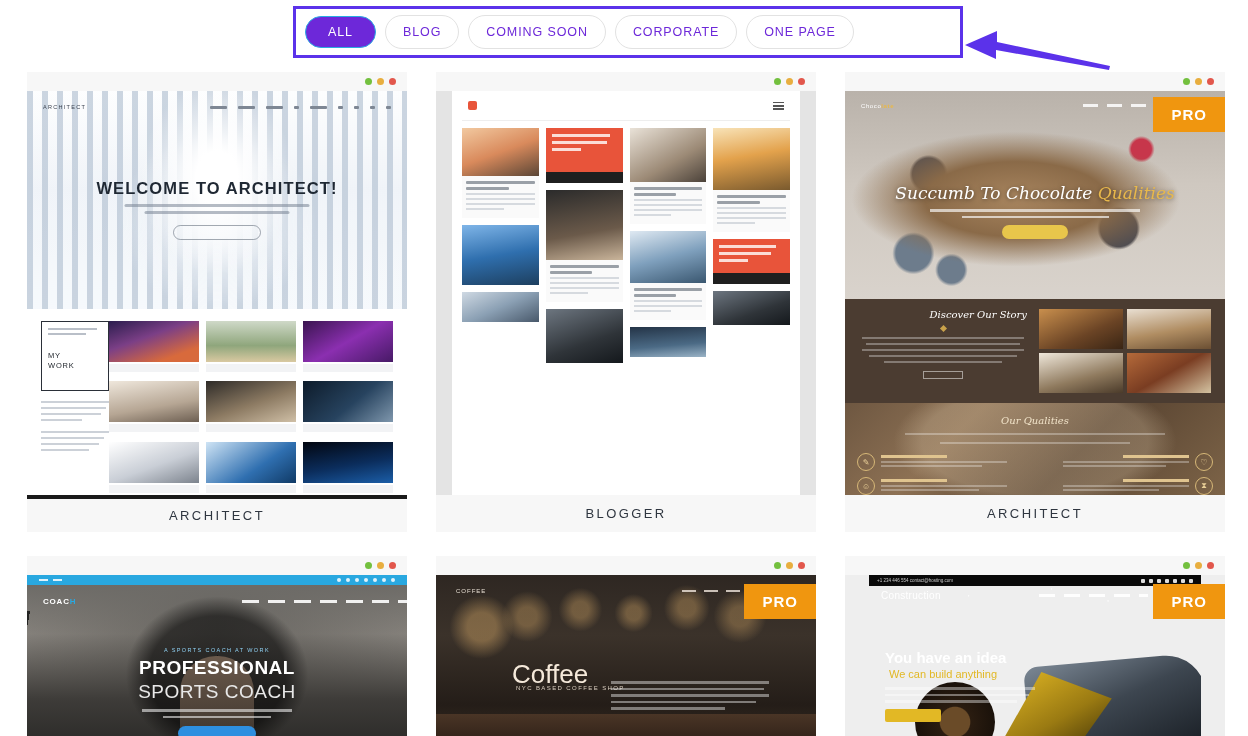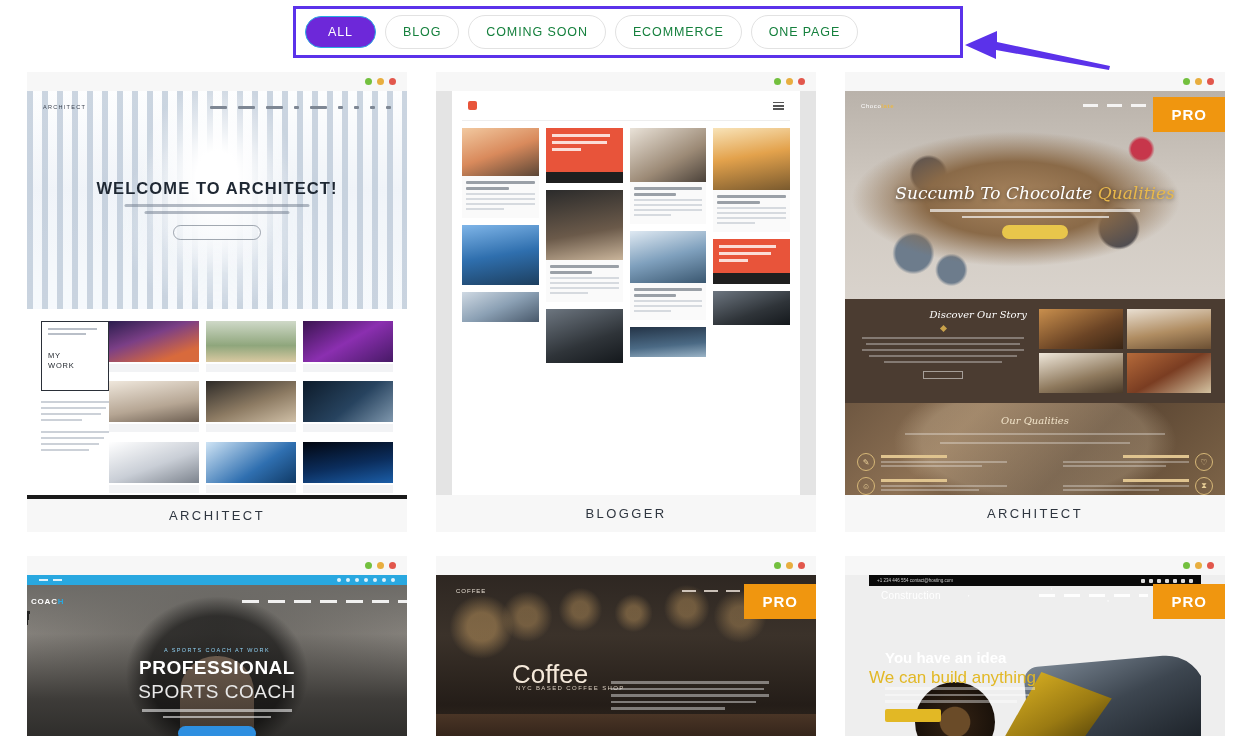--- a/index.html
+++ b/index.html
@@ -20,21 +20,21 @@
     padding: 0 9px;
     gap: 9px;
   }
   .filter-tab {
     height: 32px;
     border-radius: 17px;
     display: flex; align-items: center; justify-content: center;
     padding: 16px 17px;
     font-size: 12.5px;
     letter-spacing: 0.9px;
-    color: #15803d;
+    color: #6d28d9;
     background: #ffffff;
     border: 1px solid #e2e2e2;
     white-space: nowrap;
     cursor: pointer;
     font-family: "Liberation Sans", sans-serif;
   }
   .filter-tab.active {
     background: #6d28d9;
     border-color: #29ABE2;
     color: #ffffff;
@@ -252,21 +252,21 @@
     justify-content:space-between; padding:0 12px; }
   .coach-top .lt, .coach-top .rt { display:flex; gap:5px; }
   .coach-top i { display:block;width:9px;height:2px;background:rgba(255,255,255,.85);font-style:normal;}
   .coach-top .rt i { width:4px; height:4px; border-radius:50%;}
   .coach-hero { height:163px; position:relative; overflow:hidden;
     background:
       radial-gradient(ellipse 30% 60% at 50% 55%, rgba(0,0,0,.55) 0 60%, rgba(0,0,0,0) 80%),
       linear-gradient(180deg,#6d6b67 0%,#57555220 30%,#3e3c39 70%,#2a2927 100%),
       linear-gradient(90deg,#8a8680 0%,#6a6762 50%,#8a8680 100%);
   }
-  .coach-nav { position:absolute;top:10px;left:4px;right:0;height:12px;
+  .coach-nav { position:absolute;top:10px;left:16px;right:0;height:12px;
     display:flex;align-items:center;justify-content:space-between;padding:0 0;}
   .coach-logo{font-size:8px;font-weight:bold;color:#fff;letter-spacing:.8px;}
   .coach-logo b{color:#29A8E0;}
   .coach-links{display:flex;gap:9px;}
   .coach-links i{display:block;width:17px;height:3px;background:rgba(255,255,255,.9);font-style:normal;}
   .coach-arms{position:absolute;top:26px;left:0;right:0;height:58px;
     background:
       linear-gradient(100deg,rgba(20,20,20,.85) 0 3px,rgba(0,0,0,0) 3px) left/50% 100% no-repeat,
       linear-gradient(80deg,rgba(20,20,20,.85) 0 3px,rgba(0,0,0,0) 3px) right/50% 100% no-repeat;}
   .coach-body{position:absolute;bottom:0;left:50%;transform:translateX(-50%);
@@ -332,33 +332,33 @@
   .con-bar .l{font-size:4.5px;color:#c9c9c9;}
   .con-bar .r{display:flex;gap:4px;}
   .con-bar .r i{display:block;width:4px;height:4px;background:#ddd;border-radius:1px;font-style:normal;}
   .con-nav{position:absolute;top:14px;left:0;right:0;height:13px;
     display:flex;align-items:center;justify-content:space-between;padding:0 12px;}
   .con-logo{font-size:10px;color:#fff;letter-spacing:.3px;}
   .con-links{display:flex;align-items:center;gap:9px;}
   .con-links i{display:block;width:16px;height:3px;background:rgba(255,255,255,.9);font-style:normal;}
   .con-cta{width:32px;height:10px;background:#E2B825;border-radius:2px;}
   .con-t1{position:absolute;left:16px;top:74px;font-size:15px;font-weight:bold;color:#fff;}
-  .con-t2{position:absolute;left:0;top:93px;font-size:17px;color:#E2B825;}
+  .con-t2{position:absolute;left:20px;top:93px;font-size:11px;color:#E2B825;}
   .con-p{position:absolute;left:16px;top:112px;width:150px;}
   .con-p span{display:block;height:2.5px;background:rgba(255,255,255,.4);margin-bottom:4px;}
   .con-btn{position:absolute;left:16px;top:134px;width:56px;height:13px;background:#E2B825;border-radius:2px;}
 </style>
 </head>
 <body>
 
 <div id="filter-wrap">
   <button class="filter-tab active">ALL</button>
   <button class="filter-tab">BLOG</button>
   <button class="filter-tab">COMING SOON</button>
-  <button class="filter-tab">ECOMMERCE</button>
+  <button class="filter-tab">CORPORATE</button>
   <button class="filter-tab">ONE PAGE</button>
 </div>
 
 <svg id="annot-arrow" viewBox="0 0 148 44">
   <path d="M147 40 L34 16 L34 5 L2 19 L33 33 L33 24 L146 44 Z" fill="#5B32EA"></path>
 </svg>
 
 <div id="grid">
 
   <div class="card tall">

